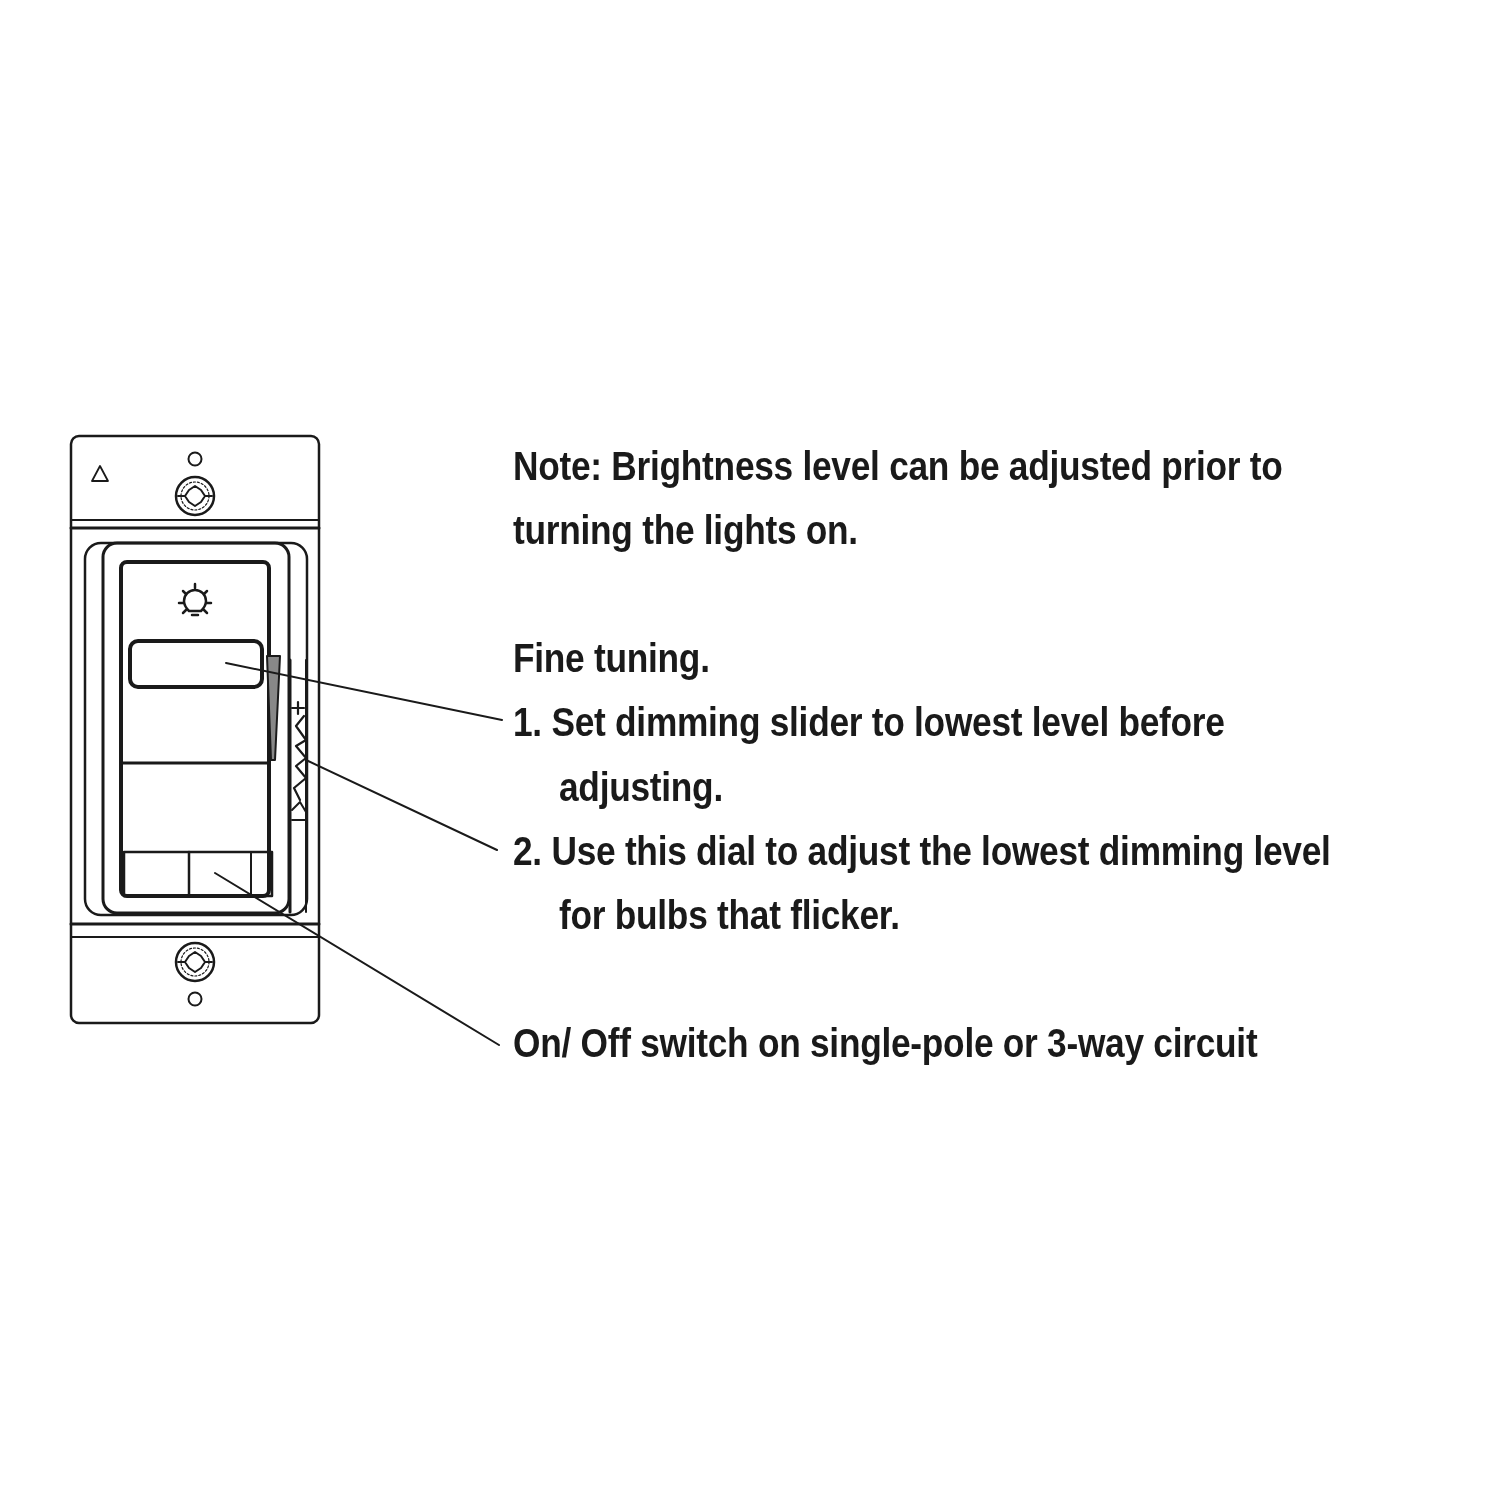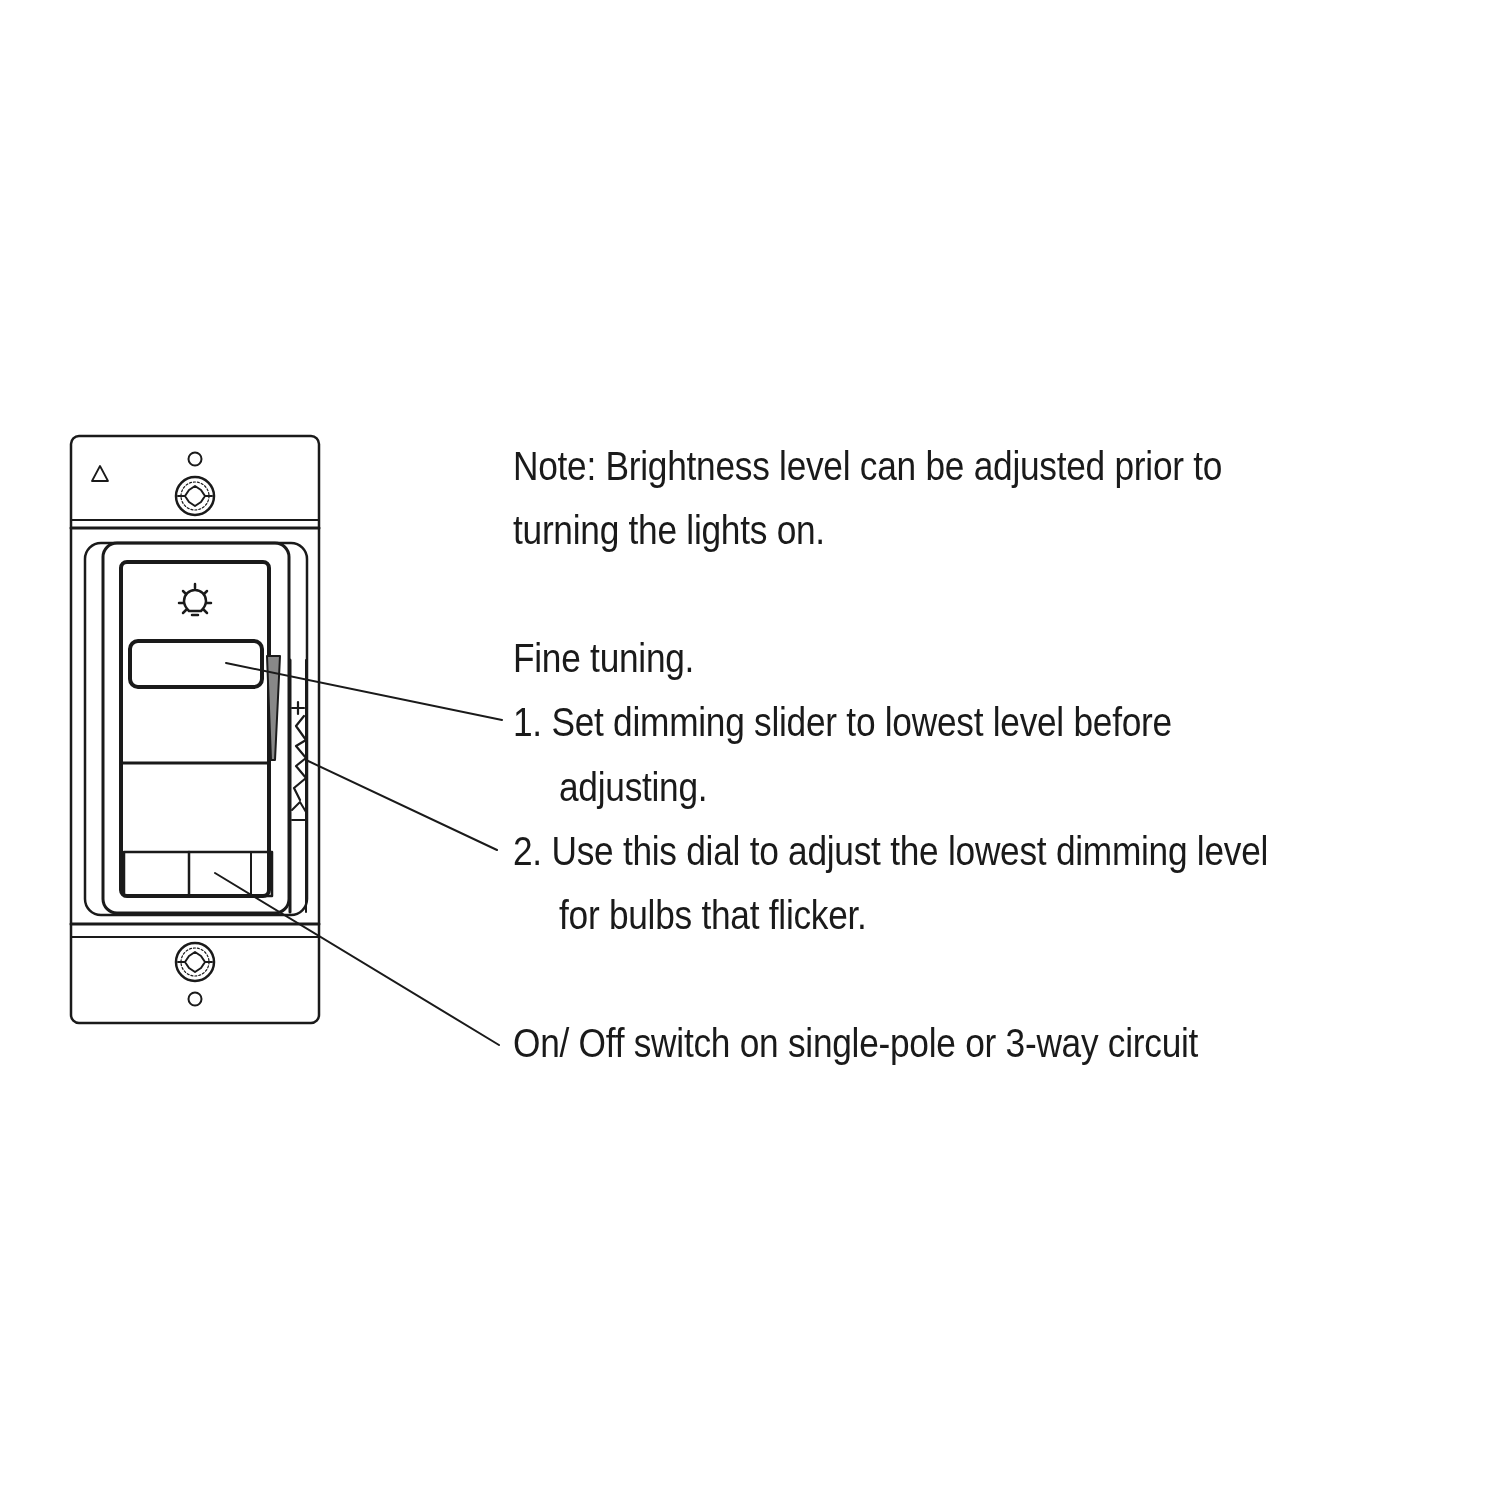--- a/index.html
+++ b/index.html
@@ -1,17 +1,17 @@
 <!DOCTYPE html>
 <html><head>
   <meta charset="utf-8">
   <style>
     html, body { margin: 0; padding: 0; background: #ffffff; }
     body { width: 1500px; height: 1500px; position: relative; overflow: hidden; }
-    .diagram { position: absolute; left: 0; top: 0; width: 1500px; height: 1500px; }
+    .diagram { position: absolute; left: 0; top: 0; width: 1500px; height: 1500px; font-weight: bold; }
     .text-block {
       position: absolute;
       font-family: "Liberation Sans", sans-serif;
       color: #1a1a1a;
       font-size: 41px;
       letter-spacing: -0.3px;
       transform: scaleX(0.86);
       transform-origin: left top;
       white-space: nowrap;
       line-height: 1;

